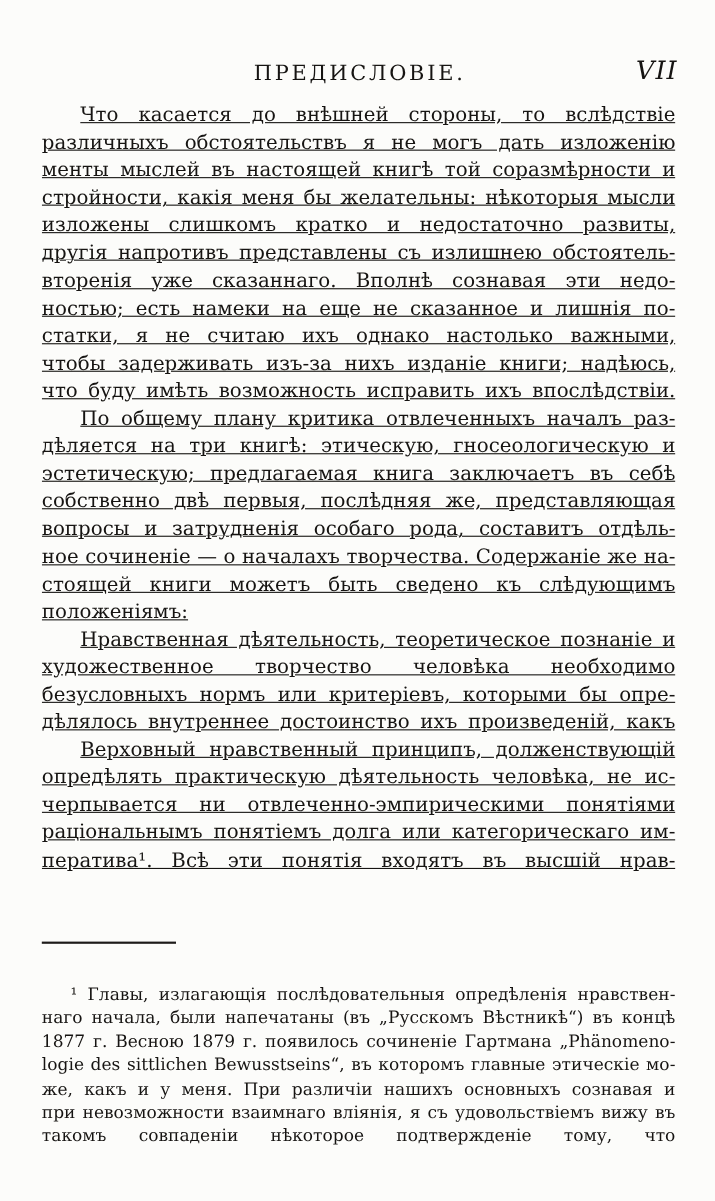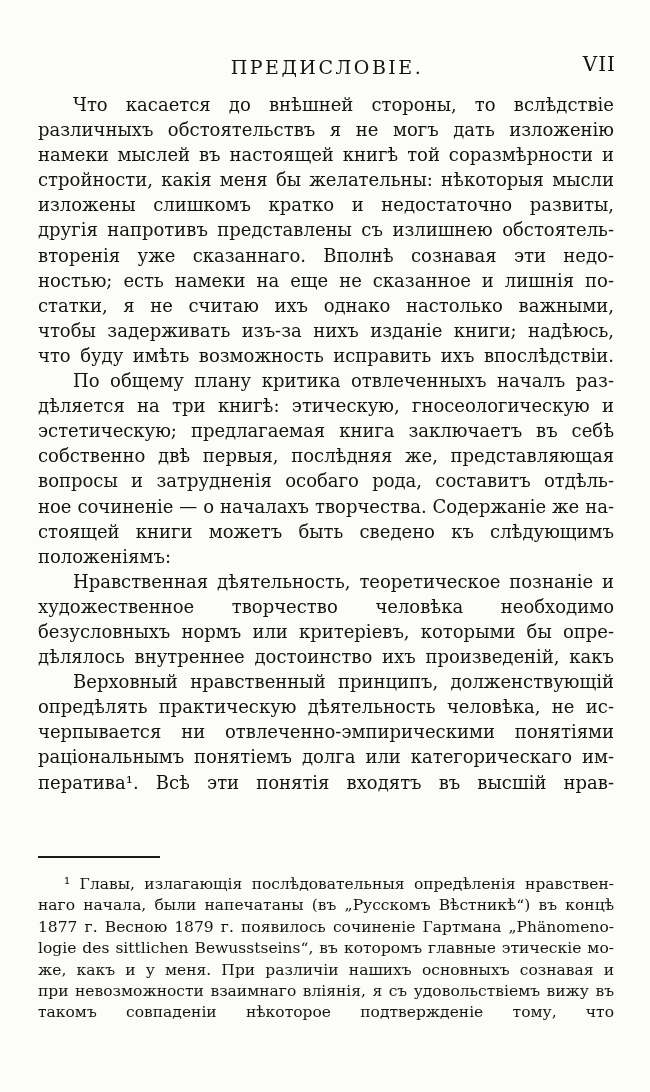--- a/index.html
+++ b/index.html
@@ -26,33 +26,33 @@
     text-align:center;
     font-size:19px;
     text-transform:uppercase;
     letter-spacing:2.5px;
   }
   .head-title::first-letter{
     font-size:19px;
   }
   .head-num{
     position:absolute;right:0;top:0;
-    font-size:20px;letter-spacing:1px;
+    font-size:23px;letter-spacing:1px;font-style:italic;
   }
   
   .text-block{
     position:absolute;top:92px;left:38px;width:576px;
     font-size:18px;line-height:25.1px;
   }
   .line{
     height:25.1px;overflow:hidden;
     text-align:justify;
     text-align-last:justify;
     text-justify:inter-word;
-    hyphens:none;white-space:normal;
+    hyphens:none;white-space:normal;text-decoration:underline;
   }
   .line.indent{ text-indent:35px; }
   .line.flush-left{
     text-align:left;text-align-last:left;
     word-spacing:0.14em;
   }
   
   .fn-rule{
     position:absolute;top:856px;left:38px;width:122px;height:0;
     border-top:2px solid #1d1b19;
@@ -61,36 +61,36 @@
     position:absolute;top:874px;left:38px;width:576px;
     font-size:15.5px;line-height:21.4px;
   }
   .fn-line{
     height:21.4px;overflow:hidden;
     text-align:justify;
     text-align-last:justify;
     text-justify:inter-word;
     hyphens:none;
   }
-  .fn-line.indent{ text-indent:26px; }
+  .fn-line.indent{ text-indent:26px;margin-top:20px; }
 </style>
 </head>
 <body>
 
 <div class="page">
 
   <header class="pagehead">
     <div class="head-title">Предисловіе.</div>
     <div class="head-num">VII</div>
   </header>
 
   <main class="text-block">
       <div class="line indent">Что касается до внѣшней стороны, то вслѣдствіе</div>
       <div class="line">различныхъ обстоятельствъ я не могъ дать изложенію</div>
-      <div class="line">намеки мыслей въ настоящей книгѣ той соразмѣрности и</div>
+      <div class="line">менты мыслей въ настоящей книгѣ той соразмѣрности и</div>
       <div class="line">стройности, какія меня бы желательны: нѣкоторыя мысли</div>
       <div class="line">изложены слишкомъ кратко и недостаточно развиты,</div>
       <div class="line">другія напротивъ представлены съ излишнею обстоятель-</div>
       <div class="line">вторенія уже сказаннаго. Вполнѣ сознавая эти недо-</div>
       <div class="line">ностью; есть намеки на еще не сказанное и лишнія по-</div>
       <div class="line">статки, я не считаю ихъ однако настолько важными,</div>
       <div class="line">чтобы задерживать изъ-за нихъ изданіе книги; надѣюсь,</div>
       <div class="line">что буду имѣть возможность исправить ихъ впослѣдствіи.</div>
       <div class="line indent">По общему плану критика отвлеченныхъ началъ раз-</div>
       <div class="line">дѣляется на три книгѣ: этическую, гносеологическую и</div>

